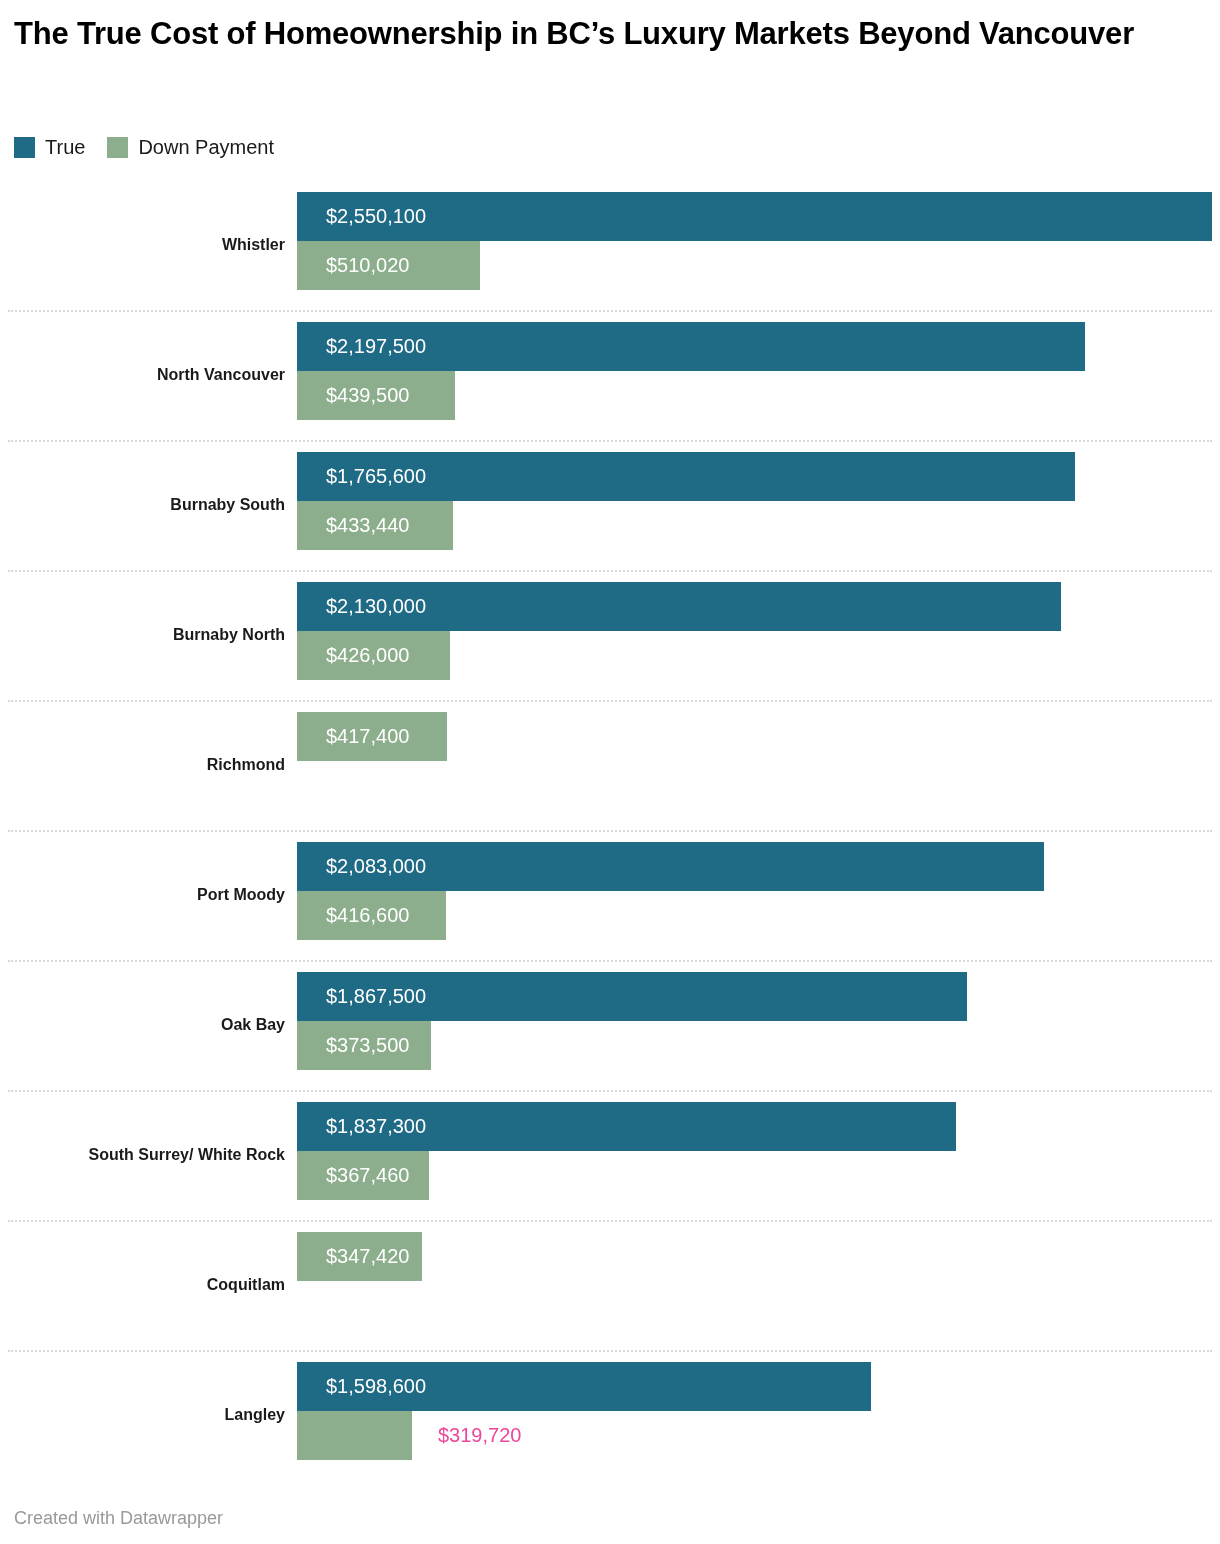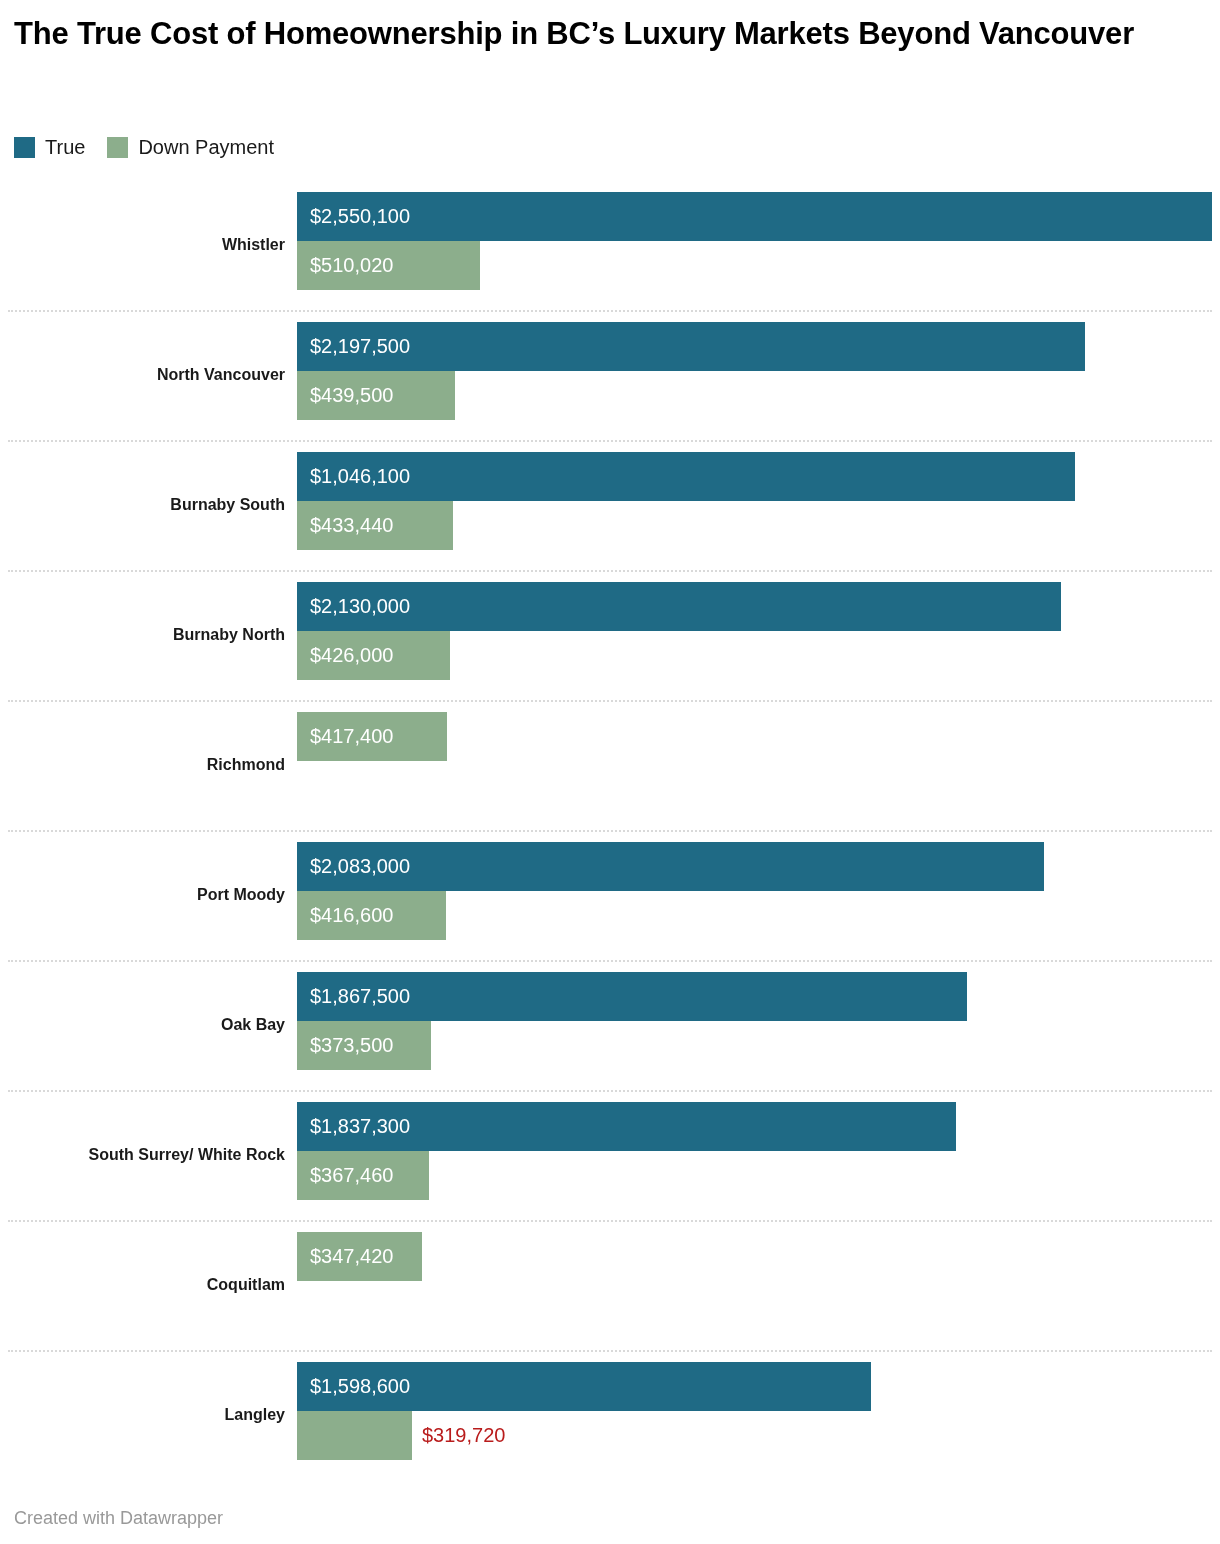--- a/index.html
+++ b/index.html
@@ -114,40 +114,41 @@
     width: 915px;
     height: 98px;
   }
 
   .bar {
     position: relative;
     height: 49px;
     display: flex;
     align-items: center;
     box-sizing: border-box;
+    padding-left: 16px;
   }
   .bar-rect {
     height: 49px;
     position: absolute;
     left: 0;
     top: 0;
   }
   .bar-price .bar-rect { background: #1f6a85; }
   .bar-down .bar-rect  { background: #8cae8c; }
 
   .bar-value {
     position: relative;
     z-index: 2;
     font-size: 20px;
     color: #ffffff;
     white-space: nowrap;
     padding-left: 13px;
   }
   .bar-value.outside {
-    color: #b91c1c;
+    color: #ec4899;
     padding-left: 10px;
   }
 
   
   .footer {
     position: absolute;
     left: 14px;
     top: 1508px;
     font-size: 18px;
     color: #999999;
@@ -198,21 +199,21 @@
             <span class="bar-value">$439,500</span>
           </div>
         </div>
       </div>
       <div class="group">
         <div class="group-sep"></div>
         <div class="cat-label">Burnaby South</div>
         <div class="bars">
           <div class="bar bar-price">
             <div class="bar-rect" style="width: 778px; background: rgb(31, 106, 133);"></div>
-            <span class="bar-value">$1,046,100</span>
+            <span class="bar-value">$1,765,600</span>
           </div>
           <div class="bar bar-down">
             <div class="bar-rect" style="width: 156px; background: rgb(140, 174, 140);"></div>
             <span class="bar-value">$433,440</span>
           </div>
         </div>
       </div>
       <div class="group">
         <div class="group-sep"></div>
         <div class="cat-label">Burnaby North</div>

